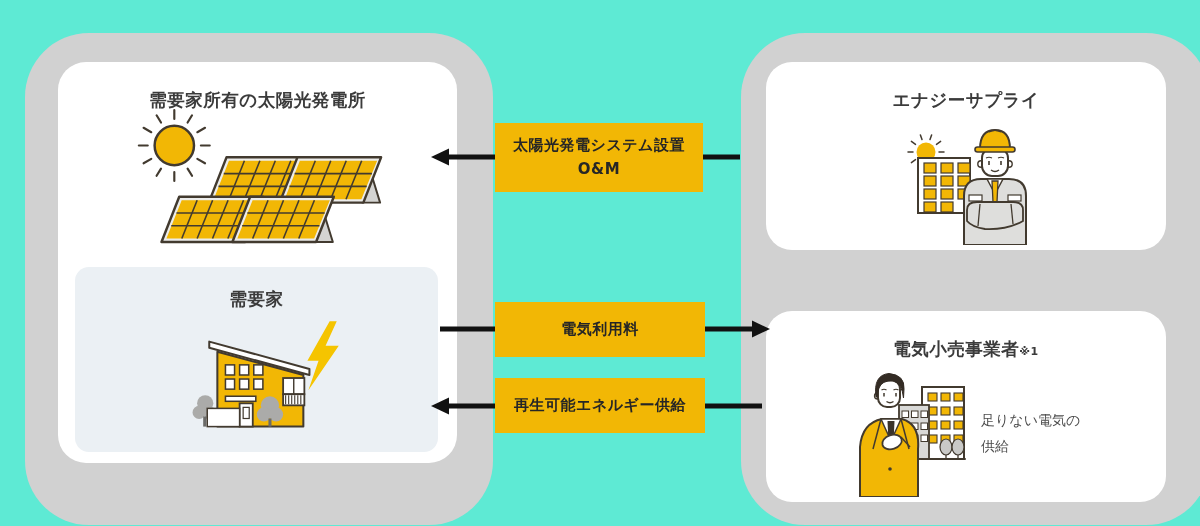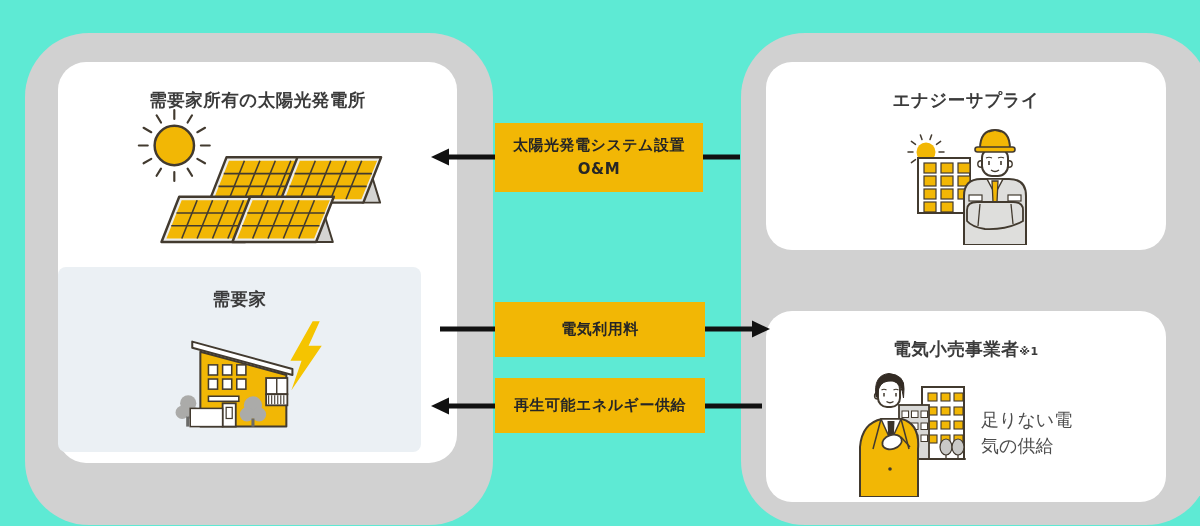--- a/index.html
+++ b/index.html
@@ -5,26 +5,26 @@
   html,body{margin:0;padding:0;background:#000;}
   body{font-family:"DejaVu Sans","Liberation Sans",sans-serif;}
   .stage{position:relative;width:1200px;height:526px;background:#5eead4;overflow:hidden;}
   .group{position:absolute;background:#D1D1D1;border-radius:64px;}
   .group.left{left:25px;top:33px;width:468px;height:492px;}
   .group.right{left:741px;top:33px;width:469px;height:492px;}
   .card{position:absolute;background:#fff;border-radius:28px;}
   .card.solar{left:33px;top:29px;width:399px;height:401px;}
   .card.supplier{left:25px;top:29px;width:400px;height:188px;border-radius:26px;}
   .card.retailer{left:25px;top:239px;width:400px;height:191px;border-radius:26px;margin-top:39px;}
-  .card.consumer{position:absolute;left:0;top:205px;width:363px;height:185px;background:#EBF0F4;border-radius:8px;}
+  .card.consumer{position:absolute;left:17px;top:205px;width:363px;height:185px;background:#EBF0F4;border-radius:14px;}
   .card-title{text-align:center;font-weight:bold;color:#3B3B3B;font-size:17.5px;padding-top:26px;letter-spacing:.5px;}
   .card.consumer .card-title{padding-top:20px;}
   .title-note{font-size:11px;font-weight:bold;color:#3B3B3B;}
   .illus{position:absolute;}
-  .annotation{position:absolute;left:215px;top:96px;width:104px;font-size:18px;line-height:26px;color:#4D4D4D;}
+  .annotation{position:absolute;left:215px;top:96px;width:104px;font-size:14px;line-height:26px;color:#4D4D4D;}
   .flow-label{position:absolute;background:#F2B705;color:#262626;font-weight:bold;font-size:15px;
     display:flex;flex-direction:column;align-items:center;justify-content:center;text-align:center;line-height:1.55;letter-spacing:.5px;}
   .flow-label.install{left:495px;top:123px;width:208px;height:69px;}
   .flow-label.usage{left:495px;top:302px;width:210px;height:55px;}
   .flow-label.renewable{left:495px;top:378px;width:210px;height:55px;}
   .arrow-layer{position:absolute;left:0;top:0;width:1200px;height:526px;pointer-events:none;}
 </style>
 </head>
 <body>
 

